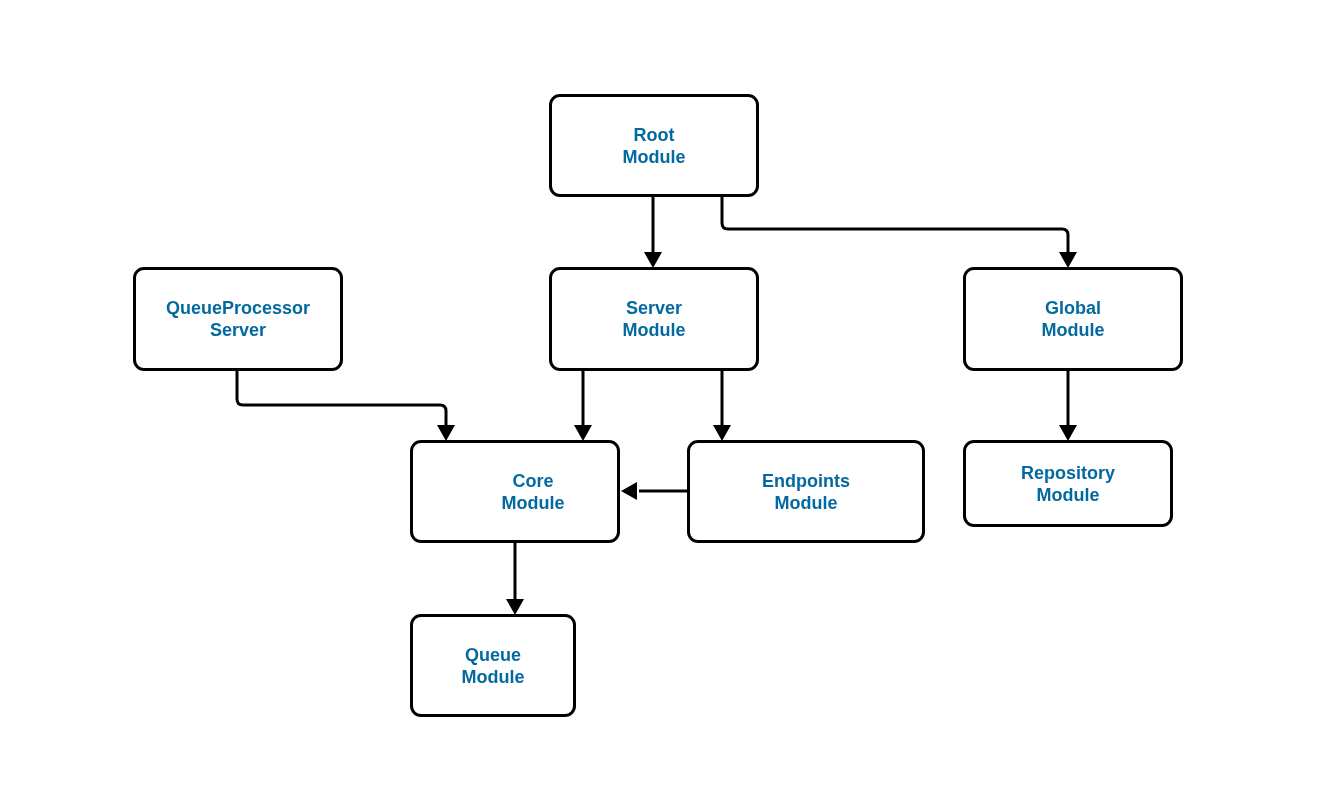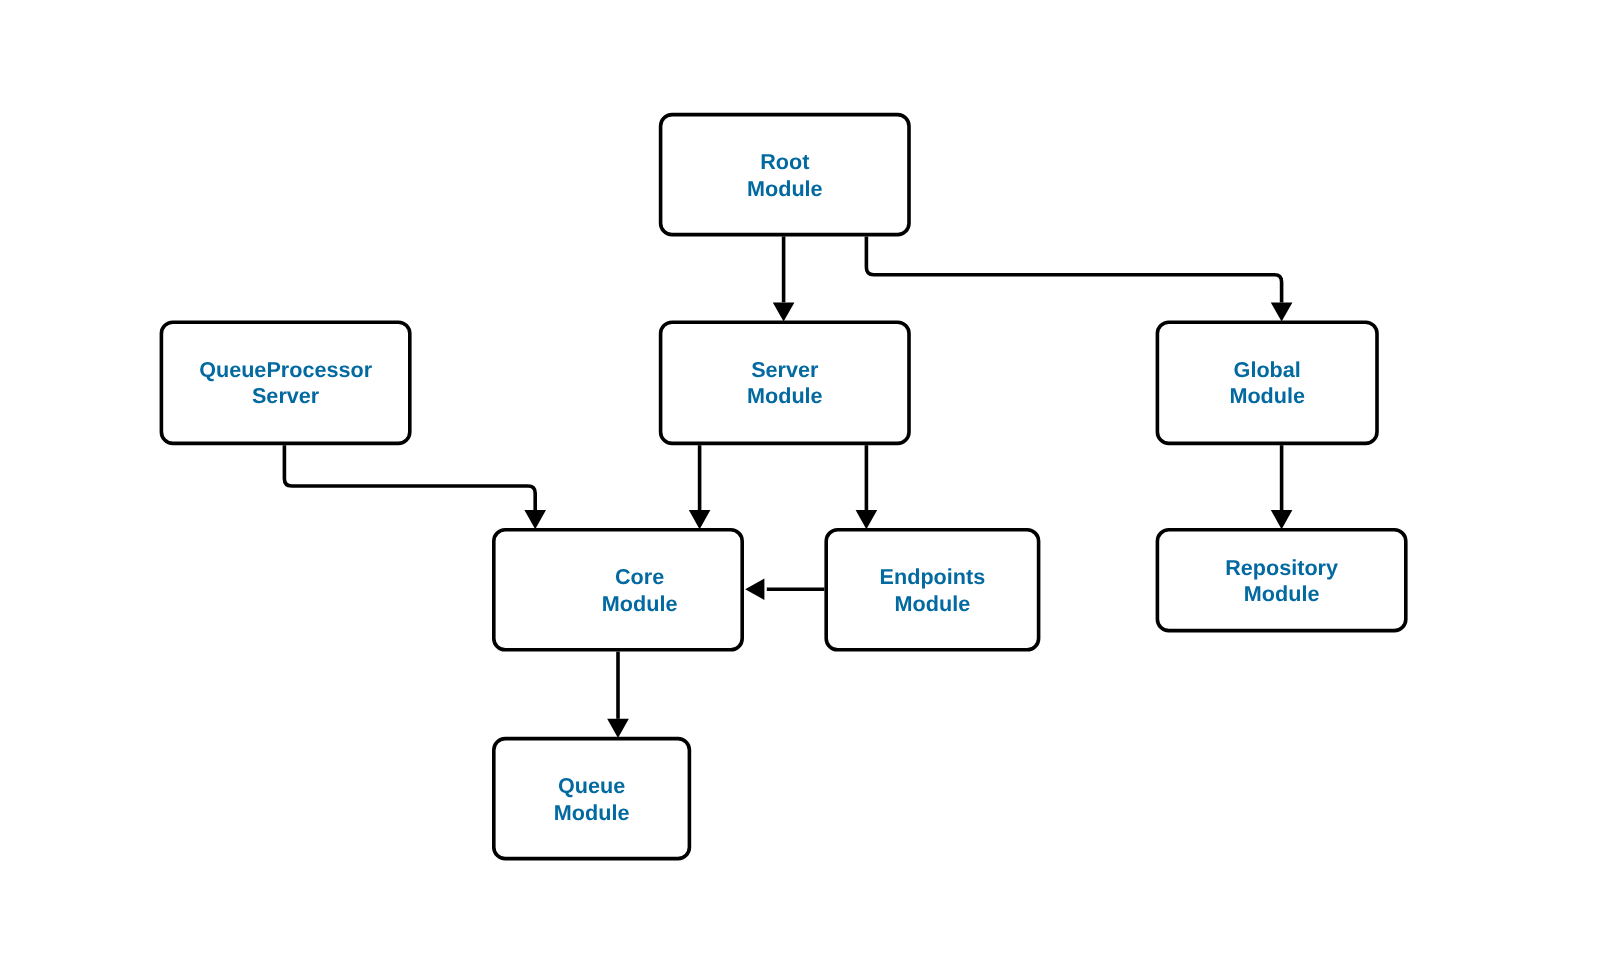--- a/index.html
+++ b/index.html
@@ -72,29 +72,29 @@
 Module</span>
     </div>
     <div class="node" style="left: 133px; top: 267px; width: 210px; height: 104px; border-color: rgb(0, 0, 0); border-width: 3px; border-radius: 11px; background: rgb(255, 255, 255);">
       <span class="node-label">QueueProcessor
 Server</span>
     </div>
     <div class="node" style="left: 549px; top: 267px; width: 210px; height: 104px; border-color: rgb(0, 0, 0); border-width: 3px; border-radius: 11px; background: rgb(255, 255, 255);">
       <span class="node-label">Server
 Module</span>
     </div>
-    <div class="node" style="left: 963px; top: 267px; width: 186px; height: 104px; border-color: rgb(0, 0, 0); border-width: 3px; border-radius: 11px; background: rgb(255, 255, 255);">
+    <div class="node" style="left: 963px; top: 267px; width: 220px; height: 104px; border-color: rgb(0, 0, 0); border-width: 3px; border-radius: 11px; background: rgb(255, 255, 255);">
       <span class="node-label">Global
 Module</span>
     </div>
     <div class="node" style="left: 410px; top: 440px; width: 210px; height: 103px; border-color: rgb(0, 0, 0); border-width: 3px; border-radius: 11px; background: rgb(255, 255, 255); padding-left: 36px;">
       <span class="node-label">Core
 Module</span>
     </div>
-    <div class="node" style="left: 687px; top: 440px; width: 180px; height: 103px; border-color: rgb(0, 0, 0); border-width: 3px; border-radius: 11px; background: rgb(255, 255, 255);">
+    <div class="node" style="left: 687px; top: 440px; width: 238px; height: 103px; border-color: rgb(0, 0, 0); border-width: 3px; border-radius: 11px; background: rgb(255, 255, 255);">
       <span class="node-label">Endpoints
 Module</span>
     </div>
     <div class="node" style="left: 963px; top: 440px; width: 210px; height: 87px; border-color: rgb(0, 0, 0); border-width: 3px; border-radius: 11px; background: rgb(255, 255, 255);">
       <span class="node-label">Repository
 Module</span>
     </div>
     <div class="node" style="left: 410px; top: 614px; width: 166px; height: 103px; border-color: rgb(0, 0, 0); border-width: 3px; border-radius: 11px; background: rgb(255, 255, 255);">
       <span class="node-label">Queue
 Module</span>

